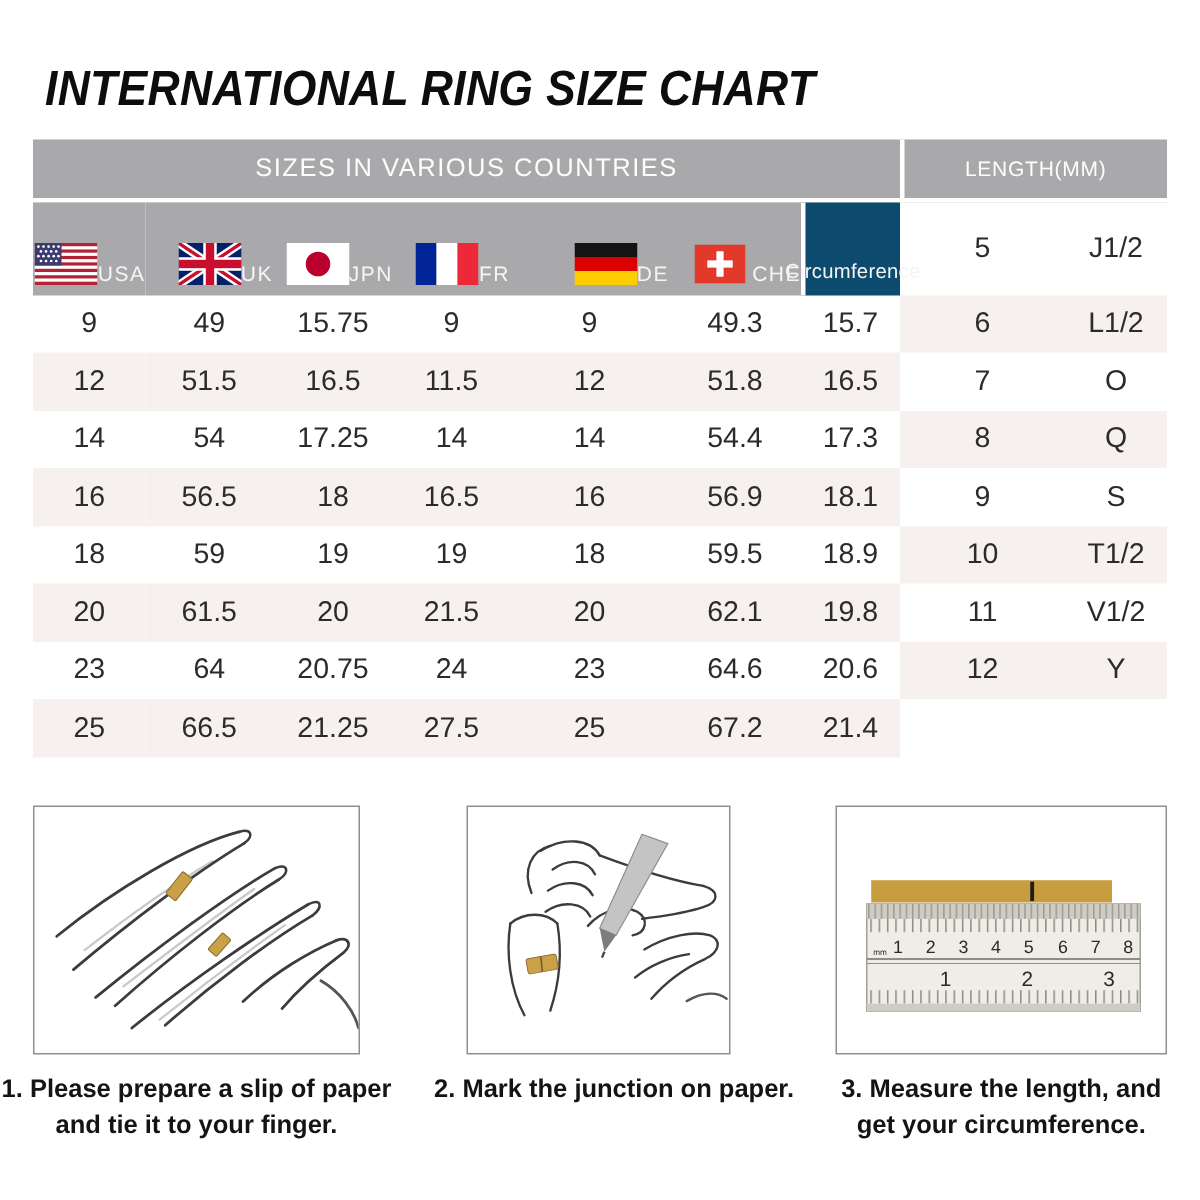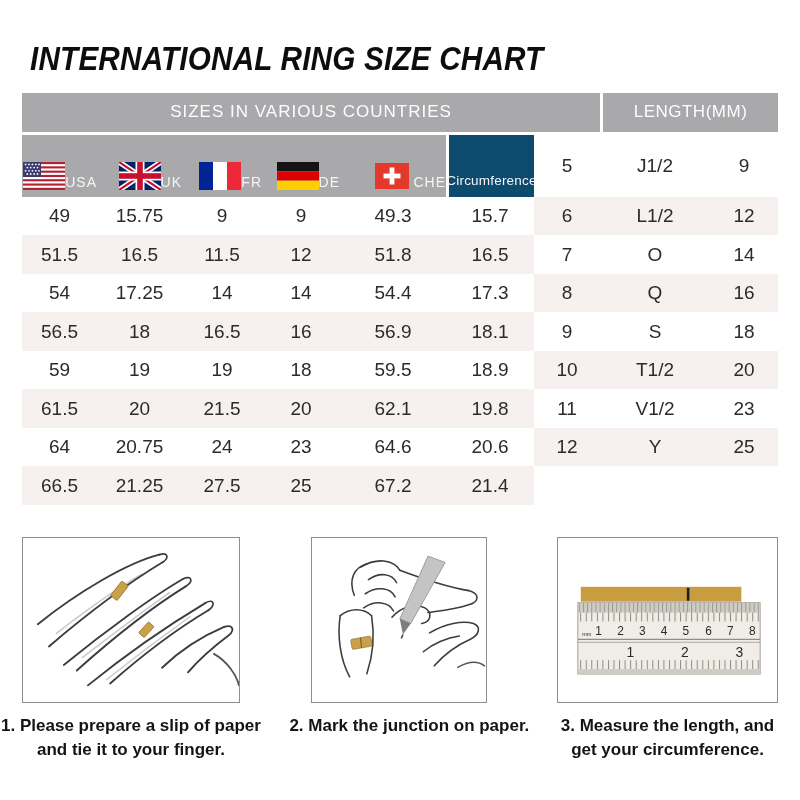--- a/index.html
+++ b/index.html
@@ -5,21 +5,21 @@
   html,body{margin:0;padding:0}
   body{width:800px;height:800px;background:#fff;font-family:"Liberation Sans",sans-serif;overflow:hidden}
   .title{margin:40px 0 0 30px;font-size:33px;line-height:1.15;font-weight:bold;font-style:italic;color:#0d0d0d;
          transform:scaleX(0.9);transform-origin:left center;white-space:nowrap;letter-spacing:0.2px}
   .tablewrap{margin:15px 22px 6px}
   .size-table{display:grid;grid-template-columns:75px 85px 80px 78px 106px 88px 66px 110px 68px;
               grid-template-rows:42px 62px;grid-auto-rows:38.5px}
   .gh{background:#a9a9ab;color:#fdfdfd;display:flex;align-items:center;justify-content:center;
       border-bottom:3px solid #fff;box-sizing:border-box;font-weight:400}
   .gh-left{grid-column:1/8;font-size:17px;letter-spacing:1px}
-  .gh-right{grid-column:8/10;font-size:17px;letter-spacing:.5px;border-left:3px solid #fff}
+  .gh-right{grid-column:8/10;font-size:14px;letter-spacing:.5px;border-left:3px solid #fff}
   .fcell{background:#a9a9ab;display:flex;flex-direction:row;align-items:flex-end;justify-content:flex-end;
          padding-bottom:7px;box-sizing:border-box}
   .flag{width:42px;height:28px;display:block}
   .flag-che{width:34px;height:26px;margin:1px 4px}
   .code{color:#f5f5f5;font-size:14px;letter-spacing:1px;margin-top:6px}
   .lcell{background:#0c4a6e;display:flex;align-items:flex-end;justify-content:center;padding-bottom:9px;
          box-sizing:border-box;color:#f5f5f5;font-size:13.5px;letter-spacing:.2px}
   .lcell.first{border-left:3px solid #fff}
   .tbody,.trow{display:contents}
   .tcell{display:flex;align-items:center;justify-content:center;font-size:19px;color:#2b2b2b}
@@ -87,20 +87,27 @@
         <path d="M0,0 L42,28 M42,0 L0,28" stroke="#fff" stroke-width="5.5"></path>
         <path d="M0,0 L42,28 M42,0 L0,28" stroke="#c8102e" stroke-width="2.2"></path>
         <rect x="16.5" width="9" height="28" fill="#fff"></rect>
           <rect y="9.5" width="42" height="9" fill="#fff"></rect>
         <rect x="18.2" width="5.6" height="28" fill="#c8102e"></rect>
           <rect y="11.2" width="42" height="5.6" fill="#c8102e"></rect>
       </svg>
       <span class="code">UK</span>
     </div>
 
+    <div class="fcell">
+      <svg class="flag" viewBox="0 0 42 28">
+        <rect width="42" height="28" fill="#fff"></rect>
+        <circle cx="21" cy="14" r="8.2" fill="#bc002d"></circle>
+      </svg>
+      <span class="code">JPN</span>
+    </div>
 
     <div class="fcell">
       <svg class="flag" viewBox="0 0 42 28">
         <rect width="14" height="28" fill="#002395"></rect>
         <rect x="14" width="14" height="28" fill="#fff"></rect>
         <rect x="28" width="14" height="28" fill="#ed2939"></rect>
       </svg>
       <span class="code">FR</span>
     </div>
 

